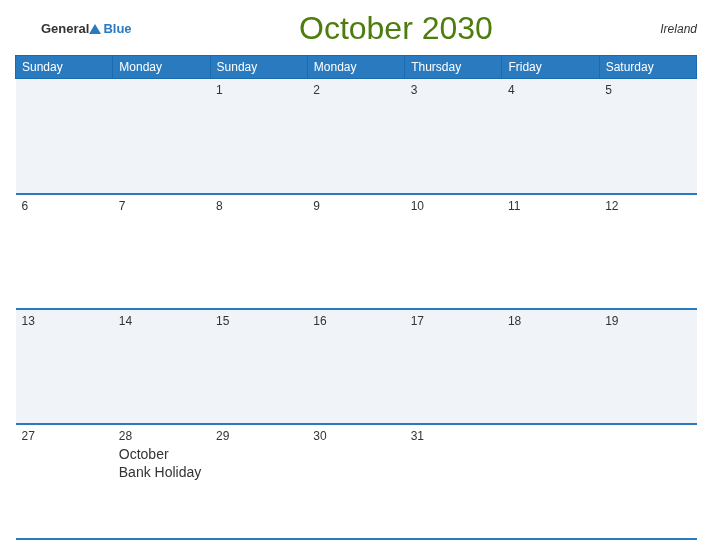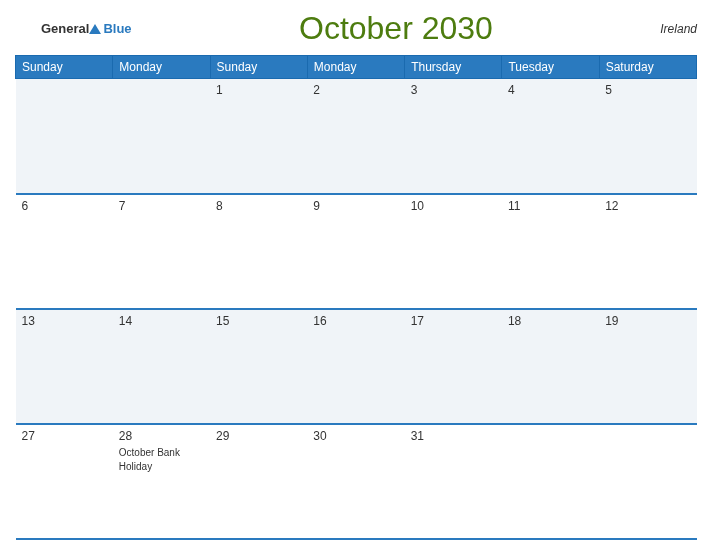--- a/index.html
+++ b/index.html
@@ -98,21 +98,21 @@
     .calendar-table tbody tr:nth-child(even) td {
       background: #fff;
     }
     .day-number {
       display: block;
       font-size: 12px;
       color: #333;
       margin-bottom: 2px;
     }
     .holiday-text {
-      font-size: 10px;
+      font-size: 14px;
       color: #333;
       line-height: 1.3;
     }
   </style>
 </head>
 <body>
 
 <div class="calendar-container">
   <div class="header">
     <div class="logo">
@@ -127,21 +127,21 @@
   </div>
 
   <table class="calendar-table">
     <thead>
       <tr>
       <th>Sunday</th>
           <th>Monday</th>
           <th>Sunday</th>
           <th>Monday</th>
           <th>Thursday</th>
-          <th>Tuesday</th>
+          <th>Friday</th>
           <th>Saturday</th>
         </tr>
     </thead>
     <tbody>
     <tr>
           <td></td>
           <td></td>
           <td>
             <span class="day-number">1</span>
           </td>

